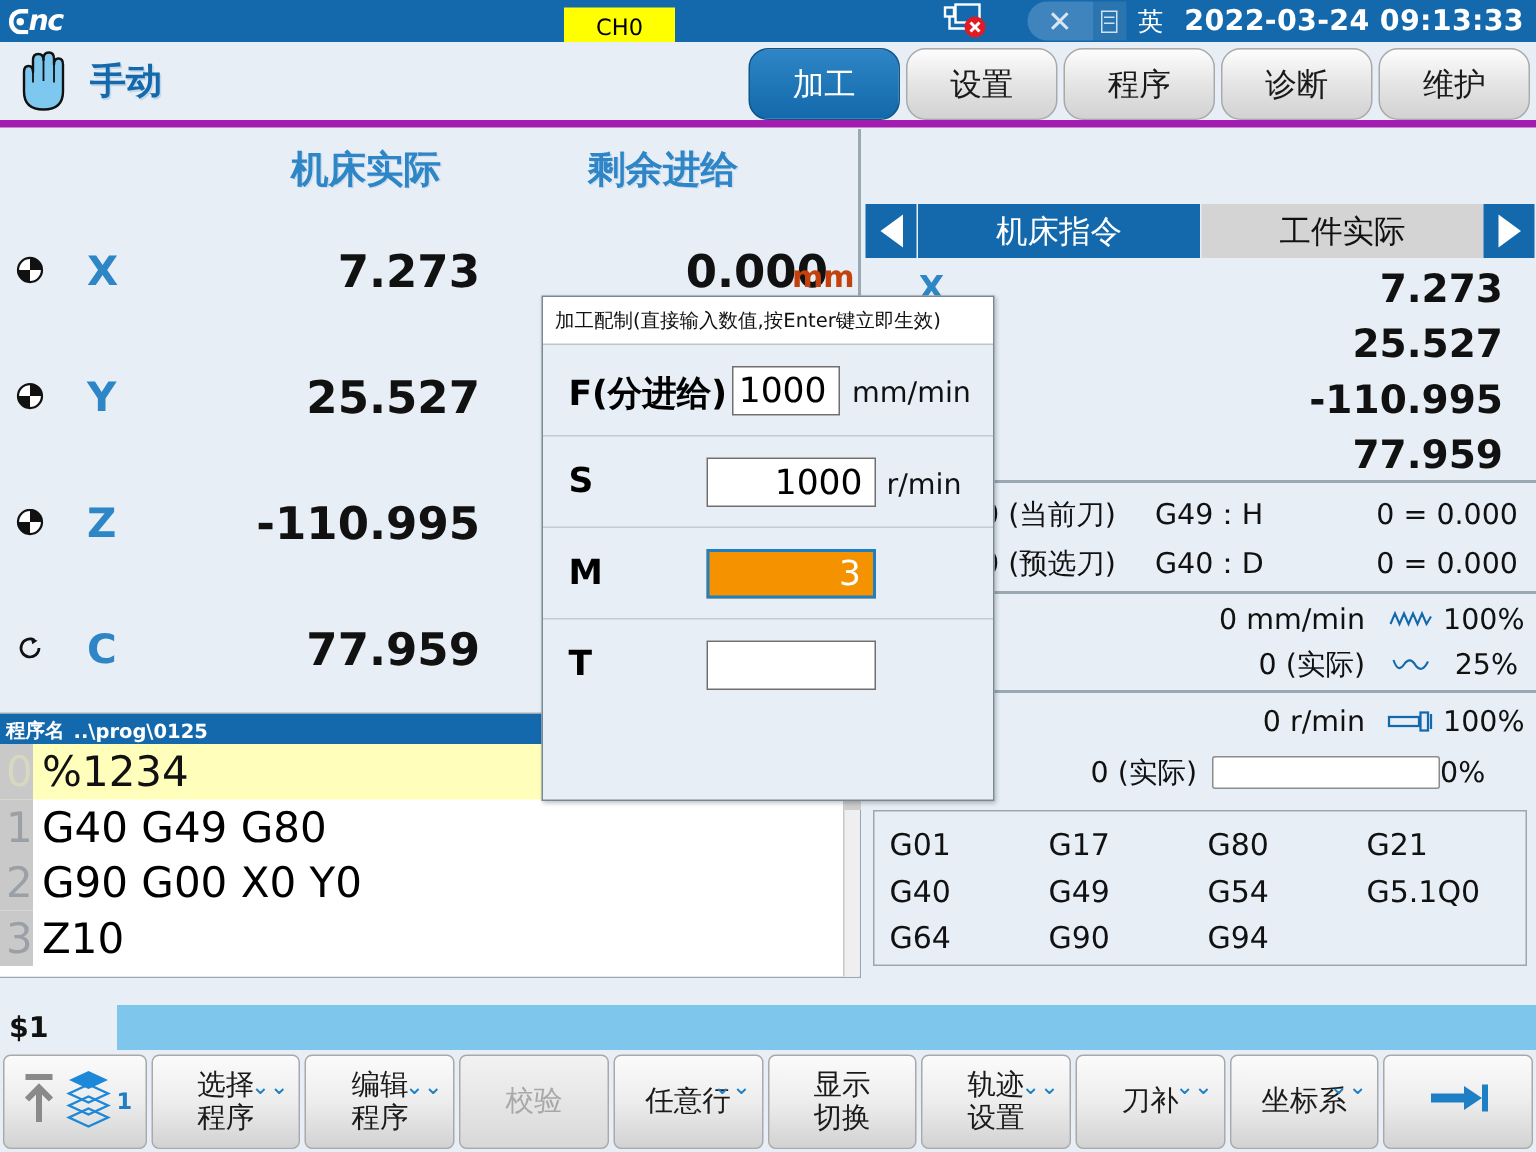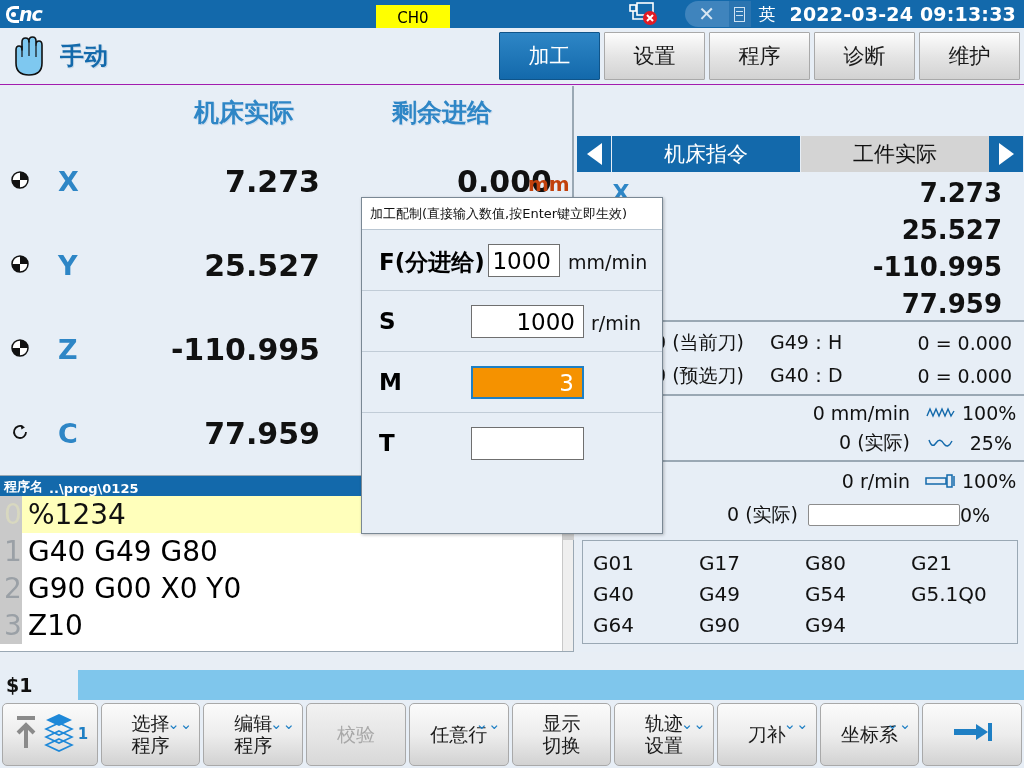--- a/index.html
+++ b/index.html
@@ -49,31 +49,31 @@
   .ime-glyph:before, .ime-glyph:after {
     content: ""; position: absolute; left: 1px; right: 1px; height: 1.5px; background: #cfe2f2;
   }
   .ime-glyph:before { top: 3px; } .ime-glyph:after { top: 7px; }
   .ime-label { color: #fff; font-size: 17px; margin: 0 14px 0 8px; }
   .clock { color: #fff; font-size: 19px; font-weight: bold; margin-right: 8px; letter-spacing: 0.2px; }
 
   
   .navbar {
     position: absolute; left: 0; top: 28px; width: 1024px; height: 57px;
-    background: #e7eef6; border-bottom: 1px solid #a21caf;
+    background: #e7eef6; border-bottom: 5px solid #a21caf;
     display: flex; align-items: center;
   }
   .hand-icon { margin-left: 8px; width: 38px; height: 46px; }
   .mode-label {
     margin-left: 14px; color: #1369ab; font-size: 24px; font-weight: bold;
     text-shadow: 1px 1px 0 #c5d7e7;
   }
   .nav-tabs { position: absolute; right: 4px; top: 4px; display: flex; gap: 4px; }
   .nav-tab {
-    width: 101px; height: 48px; border-radius: 1px;
+    width: 101px; height: 48px; border-radius: 13px;
     display: flex; align-items: center; justify-content: center;
     font-size: 21px; color: #1a1a1a; border: 1px solid #a9a9a9;
     background: linear-gradient(#fdfdfd, #e4e4e4 52%, #d2d2d2);
   }
   .nav-tab.active {
     background: linear-gradient(#2e86c6, #1369ab);
     color: #fff; border-color: #0f5489;
   }
 
   

